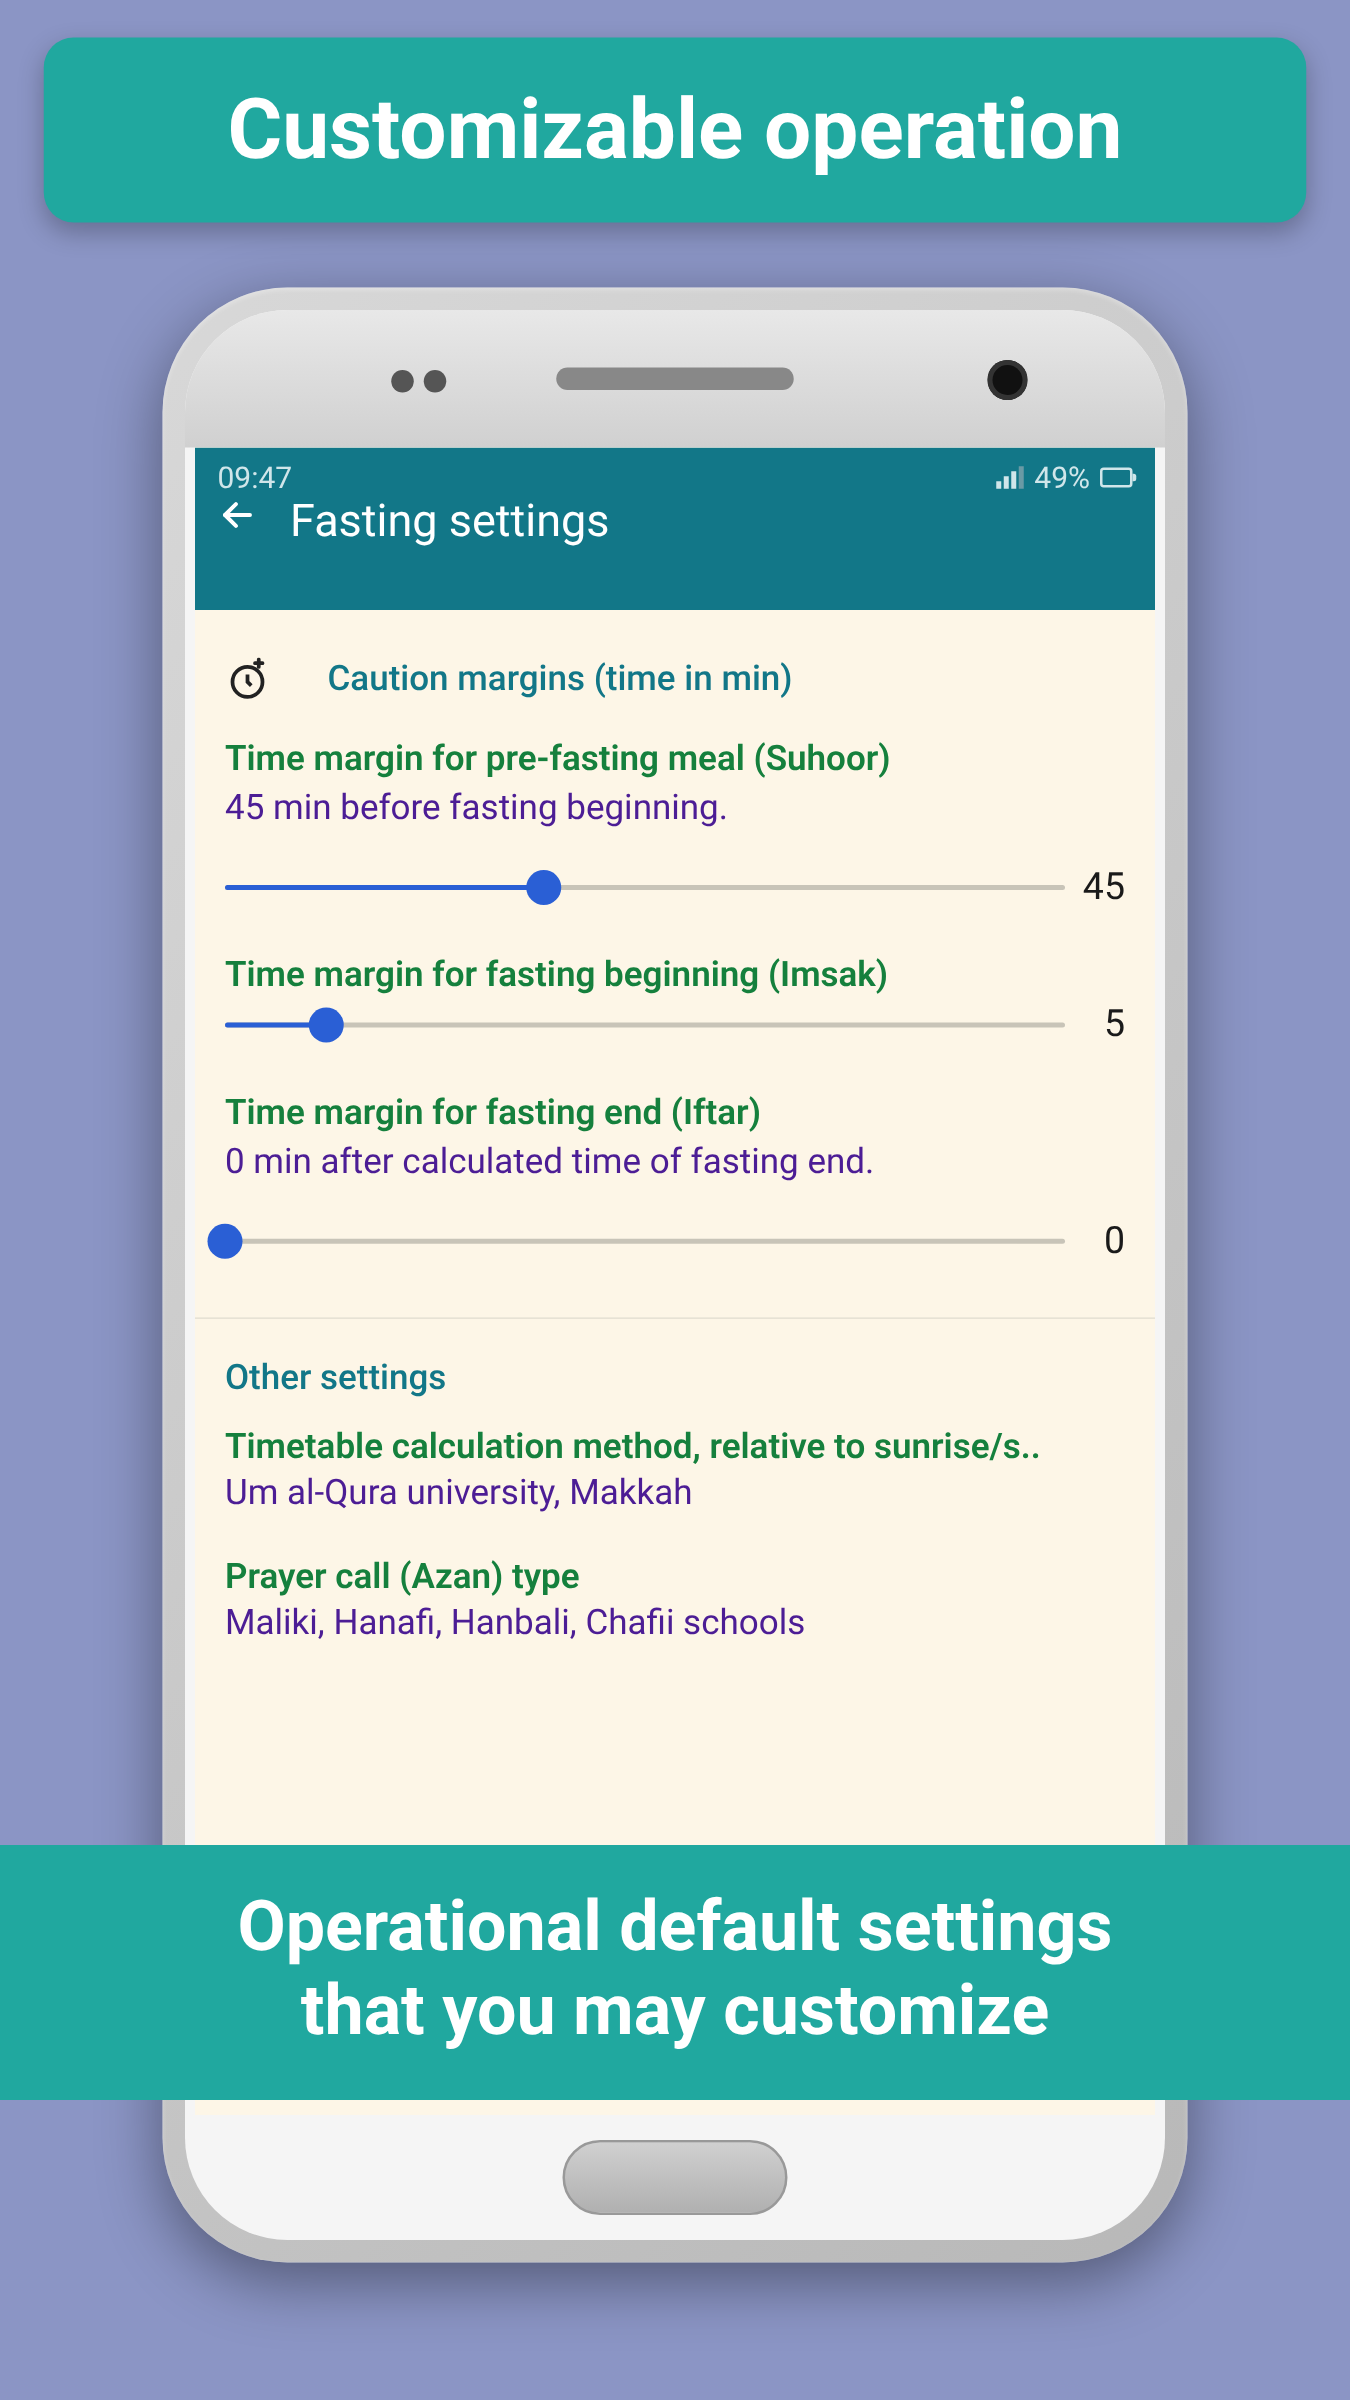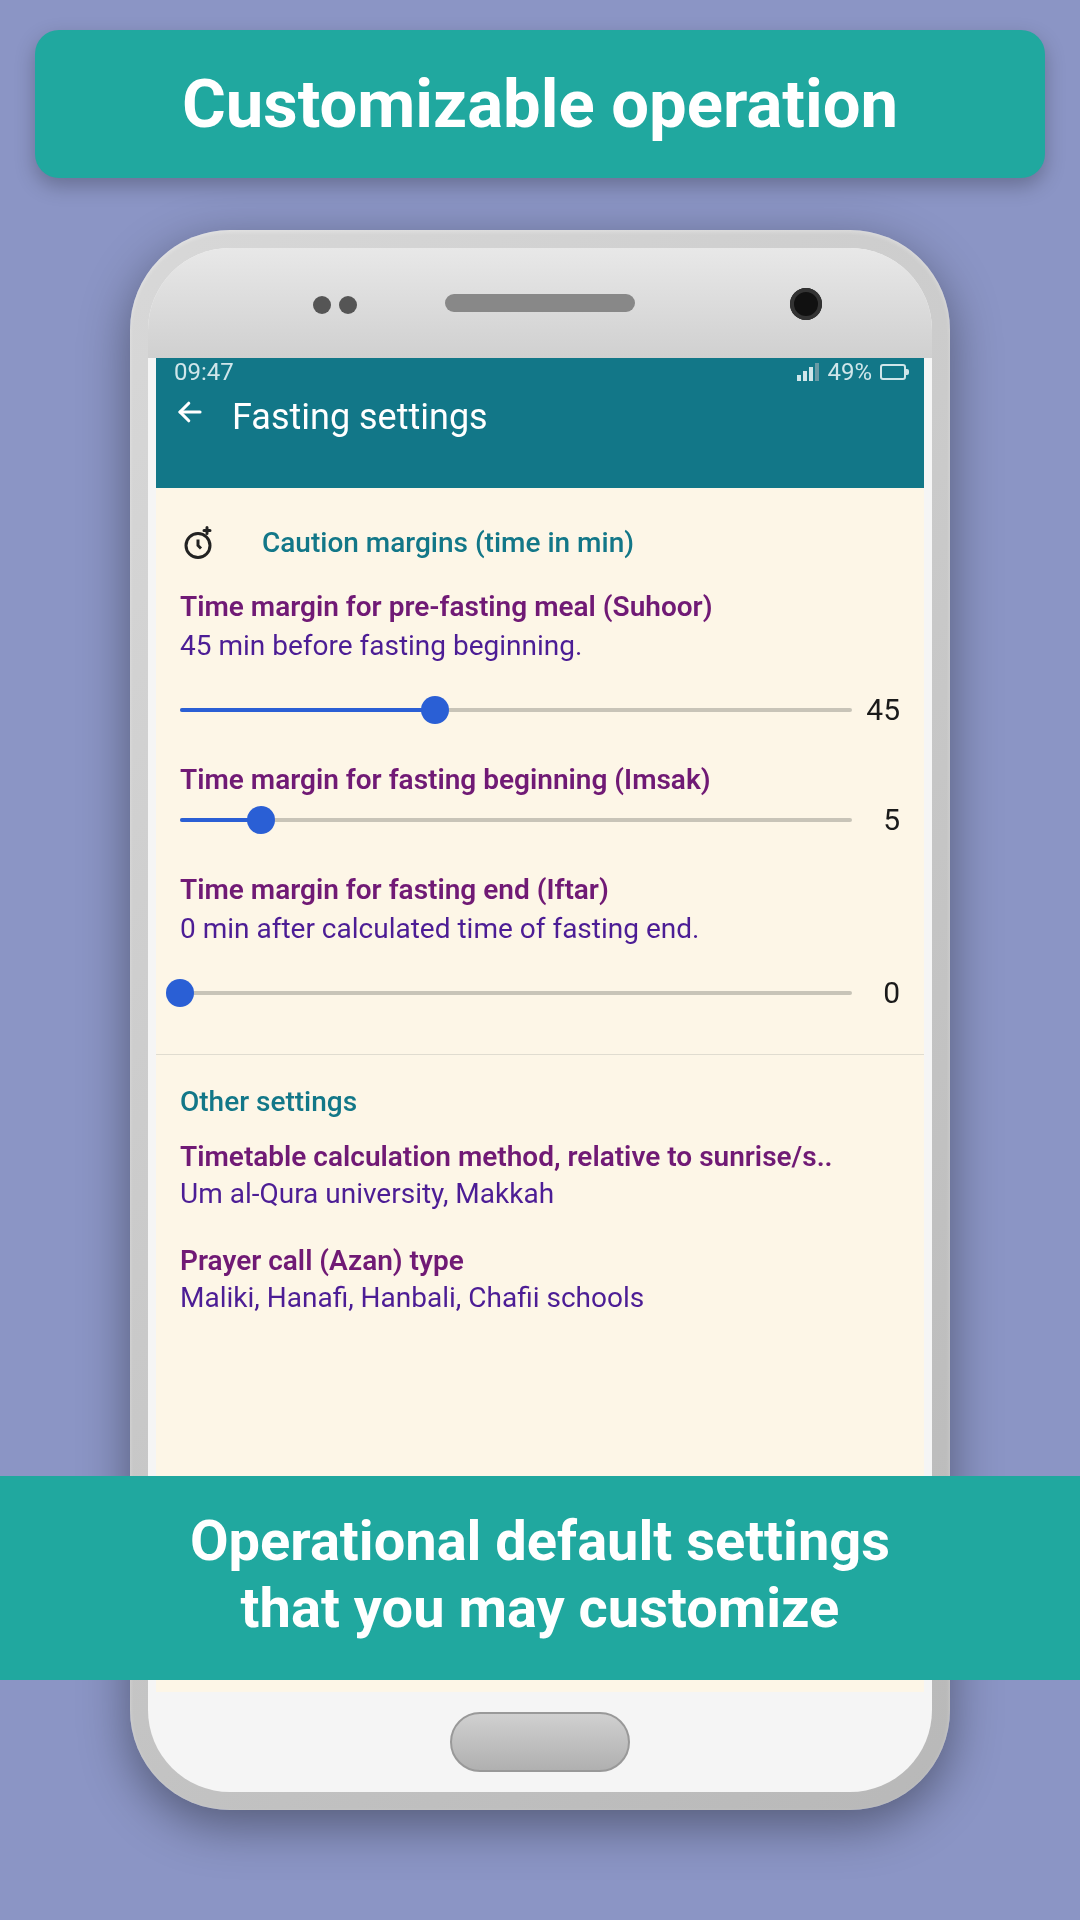--- a/index.html
+++ b/index.html
@@ -76,21 +76,21 @@
   left: 8px;
   right: 8px;
   bottom: 100px;
   background: #fdf6e7;
   overflow: hidden;
 }
 .status-bar {
   height: 38px;
   background: #127788;
   display: flex;
-  align-items: flex-start;
+  align-items: flex-end;
   justify-content: space-between;
   padding: 0 18px;
   color: #d0e6ea;
   font-size: 24px;
 }
 .status-right { display: flex; align-items: center; gap: 8px; }
 .signal-icon { display: inline-flex; align-items: flex-end; gap: 2px; height: 18px; }
 .signal-bar { width: 4px; background: #d0e6ea; }
 .sb1{height:6px}.sb2{height:10px}.sb3{height:14px}.sb4{height:18px; background:#6a9aa5}
 .battery { width: 26px; height: 16px; border: 2px solid #d0e6ea; border-radius: 3px; position: relative; }
@@ -117,21 +117,21 @@
   color: #127788;
   font-size: 28px;
   font-weight: 500;
 }
 .sec-header.plain { padding: 30px 24px 22px; }
 .clock-icon { width: 36px; height: 36px; }
 .clock-icon svg { width: 36px; height: 36px; stroke: #222; fill: none; stroke-width: 2;}
 .setting {
   padding: 0 24px 36px;
 }
-.setting-title { font-size: 28px; font-weight: 600; color: #701a75; margin-bottom: 6px; }
+.setting-title { font-size: 28px; font-weight: 600; color: #15803d; margin-bottom: 6px; }
 .setting-sub { font-size: 28px; color: #4c1d95; margin-bottom: 30px; }
 .slider-row { display: flex; align-items: center; }
 .slider-track {
   flex: 1;
   height: 4px;
   background: #c8c4b8;
   position: relative;
   border-radius: 2px;
 }
 .slider-fill {

